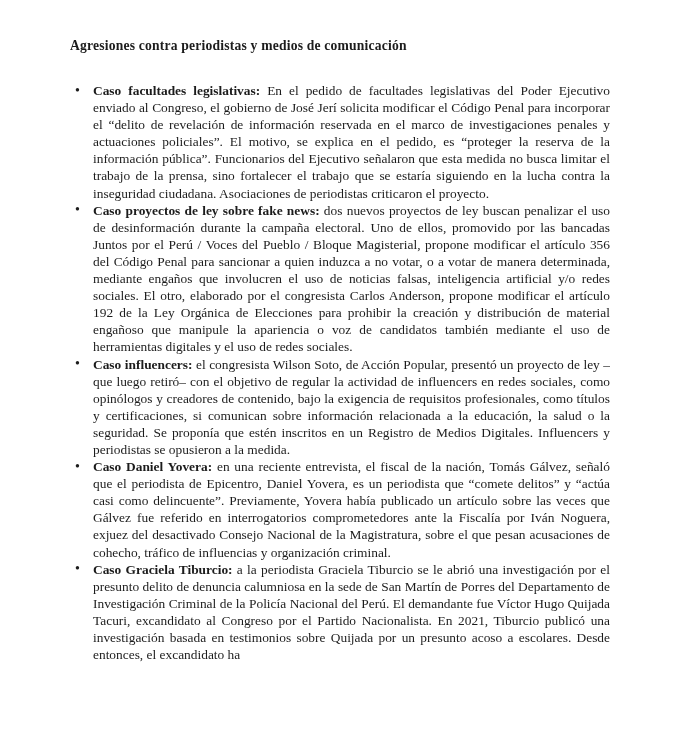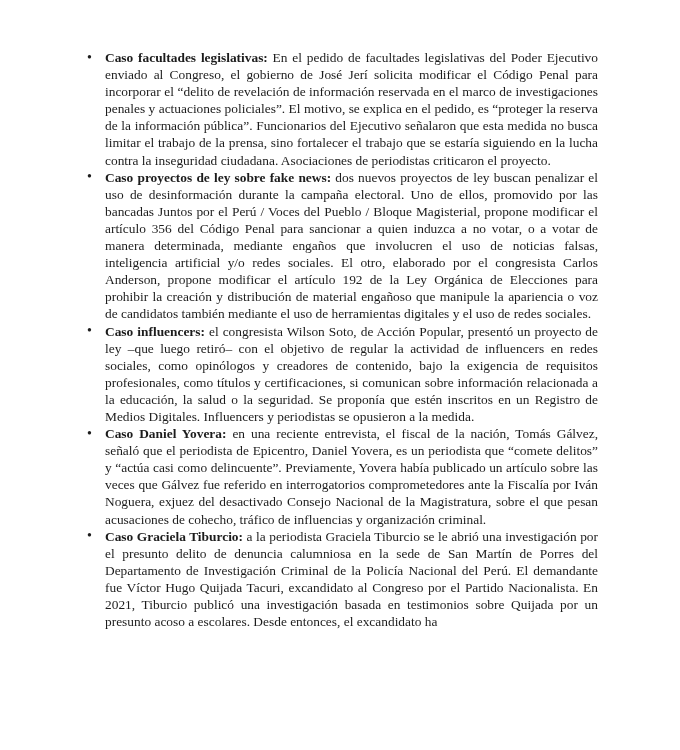--- a/index.html
+++ b/index.html
@@ -19,21 +19,21 @@
   }
   .doc-title {
     font-size: 13.6px;
     line-height: 17px;
     font-weight: bold;
     letter-spacing: 0.2px;
     margin: 0 0 28px 0;
   }
   .bullet-list {
     list-style: none;
-    margin: 12px;
+    margin: 0;
     padding: 0;
   }
   .bullet-item {
     position: relative;
     padding-left: 23px;
     font-size: 13.4px;
     line-height: 17.1px;
     text-align: justify;
     text-justify: inter-word;
   }
@@ -46,20 +46,21 @@
     color: #1c1c1c;
   }
   .b { font-weight: bold; }
   .i { }
 </style>
 </head>
 <body>
 
 <div class="page">
   <div class="content">
+    <h1 class="doc-title">Agresiones contra periodistas y medios de comunicación</h1>
     <ul class="bullet-list">
         <li class="bullet-item"><span class="b">Caso facultades legislativas:</span><span> En el pedido de facultades legislativas del Poder Ejecutivo enviado al Congreso, el gobierno de José Jerí solicita modificar el Código Penal para incorporar el “delito de revelación de información reservada en el marco de investigaciones penales y actuaciones policiales”. El motivo, se explica en el pedido, es “proteger la reserva de la información pública”. Funcionarios del Ejecutivo señalaron que esta medida no busca limitar el trabajo de la prensa, sino fortalecer el trabajo que se estaría siguiendo en la lucha contra la inseguridad ciudadana. Asociaciones de periodistas criticaron el proyecto.</span></li>
         <li class="bullet-item"><span class="b">Caso proyectos de ley sobre fake news:</span><span> dos nuevos proyectos de ley buscan penalizar el uso de desinformación durante la campaña electoral. Uno de ellos, promovido por las bancadas Juntos por el Perú / Voces del Pueblo / Bloque Magisterial, propone modificar el artículo 356 del Código Penal para sancionar a quien induzca a no votar, o a votar de manera determinada, mediante engaños que involucren el uso de noticias falsas, inteligencia artificial y/o redes sociales. El otro, elaborado por el congresista Carlos Anderson, propone modificar el artículo 192 de la Ley Orgánica de Elecciones para prohibir la creación y distribución de material engañoso que manipule la apariencia o voz de candidatos también mediante el uso de herramientas digitales y el uso de redes sociales.</span></li>
         <li class="bullet-item"><span class="b">Caso </span><span class="b i">influencers</span><span class="b">:</span><span> el congresista Wilson Soto, de Acción Popular, presentó un proyecto de ley –que luego retiró– con el objetivo de regular la actividad de </span><span class="i">influencers</span><span> en redes sociales, como opinólogos y creadores de contenido, bajo la exigencia de requisitos profesionales, como títulos y certificaciones, si comunican sobre información relacionada a la educación, la salud o la seguridad. Se proponía que estén inscritos en un Registro de Medios Digitales. </span><span class="i">Influencers</span><span> y periodistas se opusieron a la medida.</span></li>
         <li class="bullet-item"><span class="b">Caso Daniel Yovera:</span><span> en una reciente entrevista, el fiscal de la nación, Tomás Gálvez, señaló que el periodista de Epicentro, Daniel Yovera, es un periodista que “comete delitos” y “actúa casi como delincuente”. Previamente, Yovera había publicado un artículo sobre las veces que Gálvez fue referido en interrogatorios comprometedores ante la Fiscalía por Iván Noguera, exjuez del desactivado Consejo Nacional de la Magistratura, sobre el que pesan acusaciones de cohecho, tráfico de influencias y organización criminal.</span></li>
         <li class="bullet-item"><span class="b">Caso Graciela Tiburcio:</span><span> a la periodista Graciela Tiburcio se le abrió una investigación por el presunto delito de denuncia calumniosa en la sede de San Martín de Porres del Departamento de Investigación Criminal de la Policía Nacional del Perú. El demandante fue Víctor Hugo Quijada Tacuri, excandidato al Congreso por el Partido Nacionalista. En 2021, Tiburcio publicó una investigación basada en testimonios sobre Quijada por un presunto acoso a escolares. Desde entonces, el excandidato ha</span></li>
       </ul>
   </div>
 </div>
 

